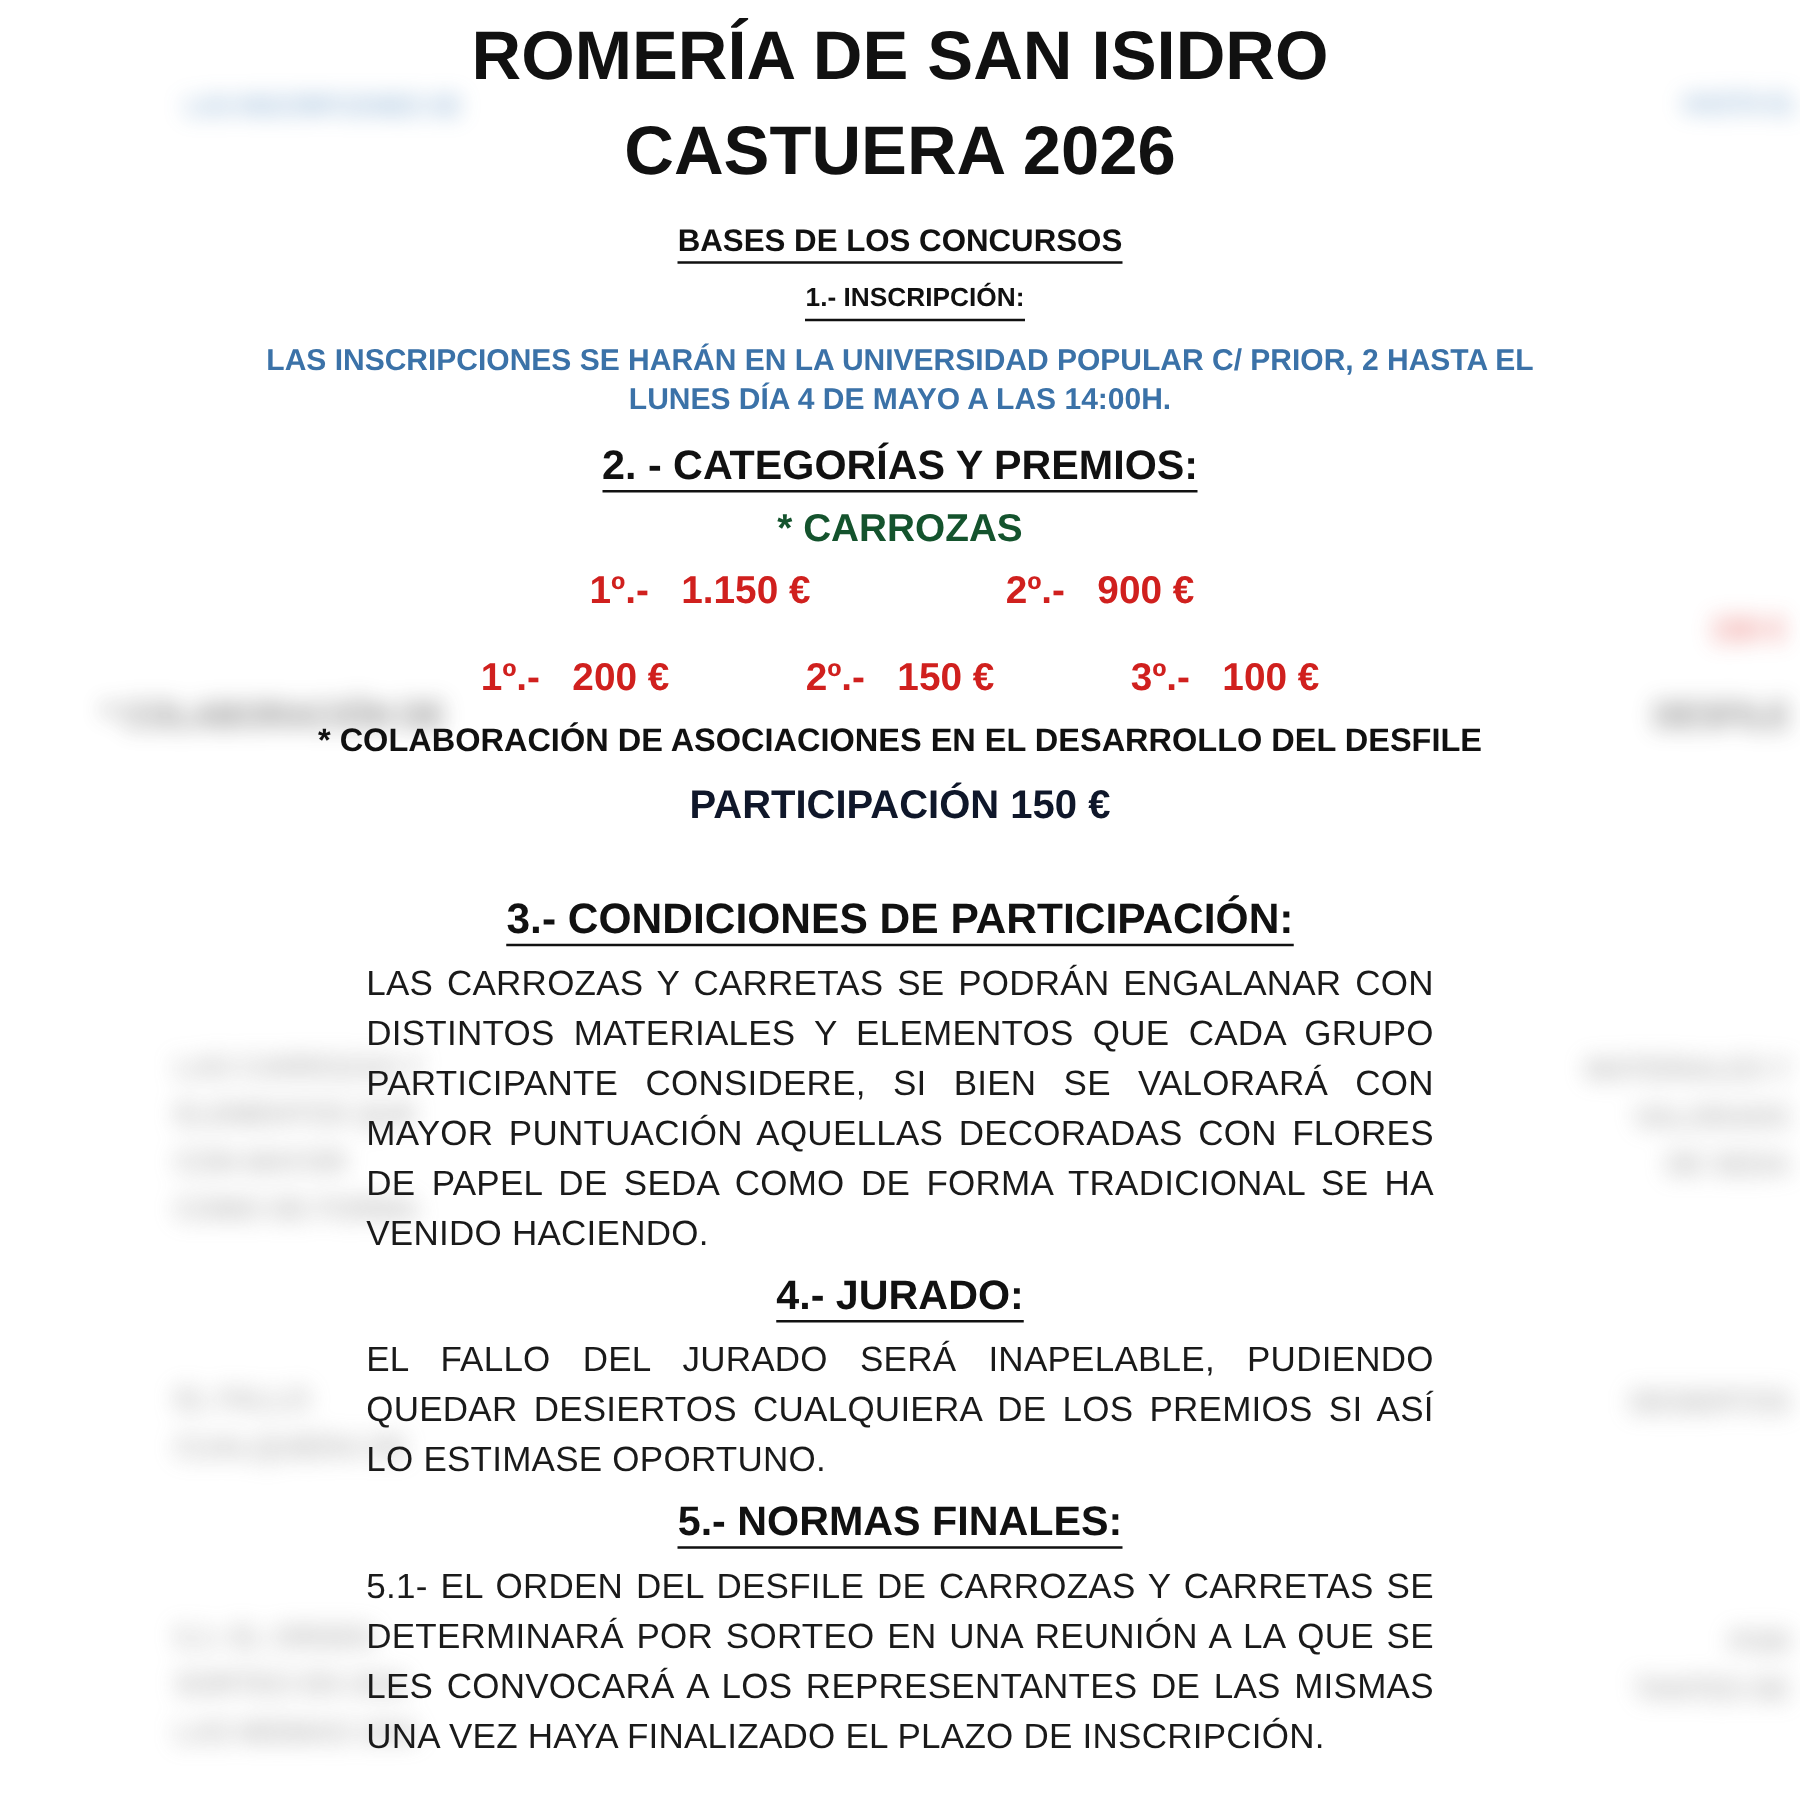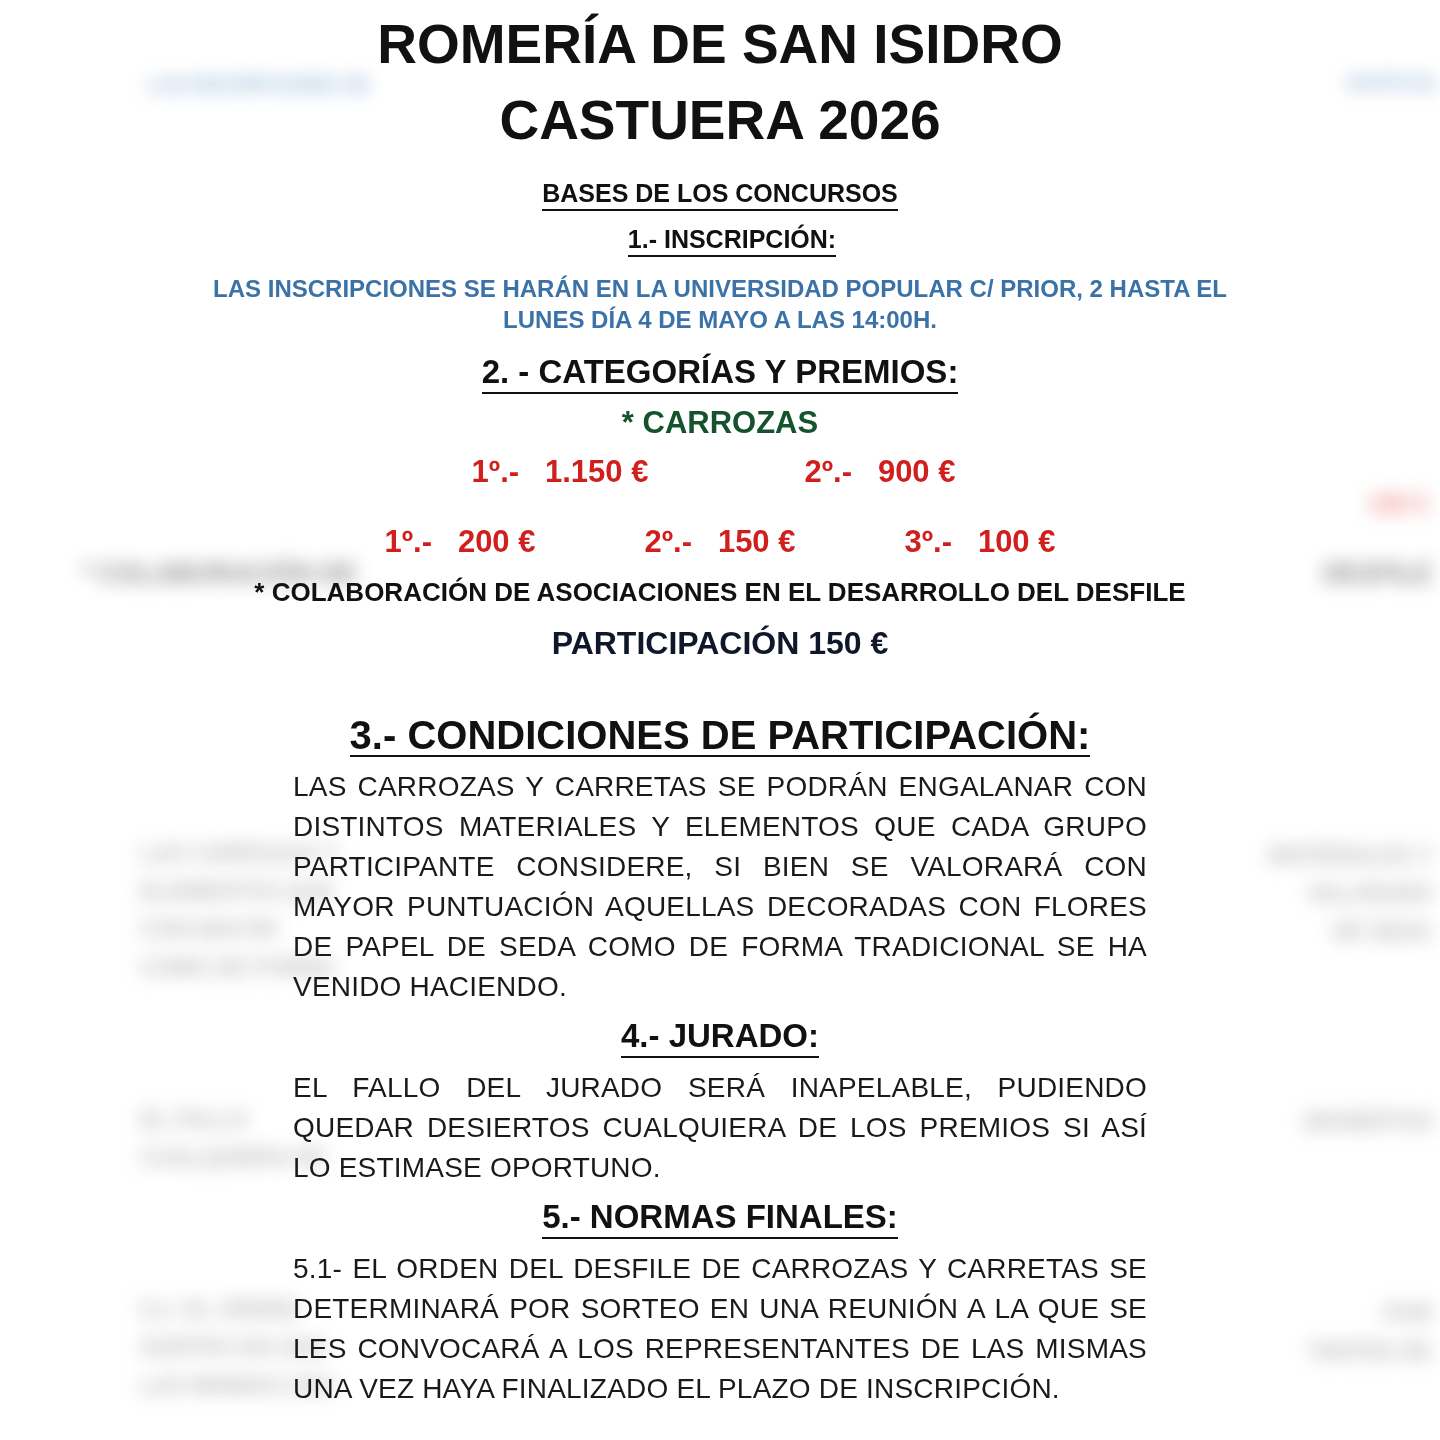--- a/index.html
+++ b/index.html
@@ -69,23 +69,23 @@
     font-weight: 700;
     color: #111111;
   }
   .h-under > span {
     display: inline-block;
     border-bottom: 2.5px solid #111111;
     padding-bottom: 1px;
   }
 
   .sec-bases  { font-size: 25px; line-height: 30px; margin-top: 20px; }
-  .sec-insc   { font-size: 25px; line-height: 30px; margin-top: 13px; padding-left: 24px; }
+  .sec-insc   { font-size: 21px; line-height: 30px; margin-top: 13px; padding-left: 24px; }
   .sec-cat    { font-size: 33px; line-height: 38px; margin-top: 18px; }
-  .sec-cond   { font-size: 40px; line-height: 38px; }
+  .sec-cond   { font-size: 34px; line-height: 38px; }
   .sec-jur    { font-size: 33px; line-height: 38px; }
   .sec-norm   { font-size: 33px; line-height: 38px; }
 
   .blueline {
     text-align: center;
     font-family: "Liberation Sans Narrow", "Liberation Sans", sans-serif;
     font-weight: 700;
     font-size: 24px;
     line-height: 31px;
     color: #3b72a8;

